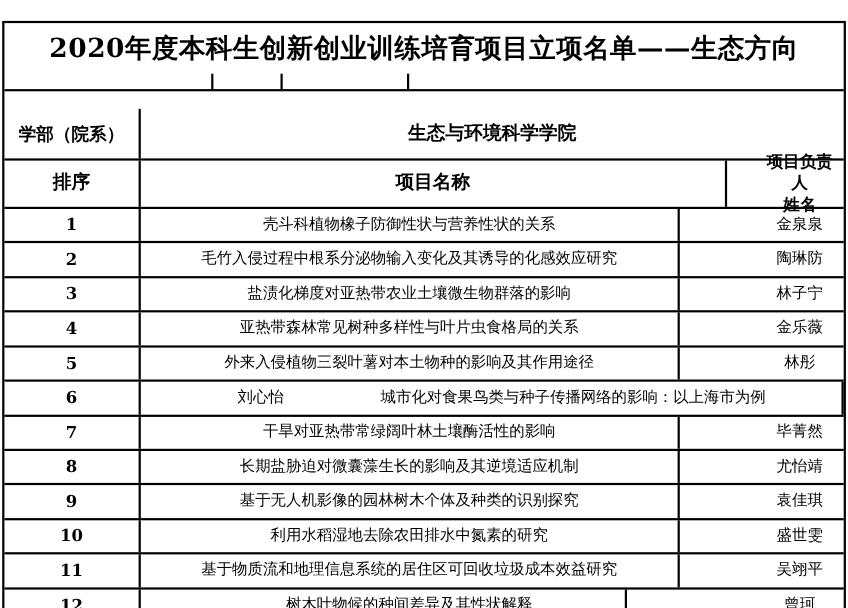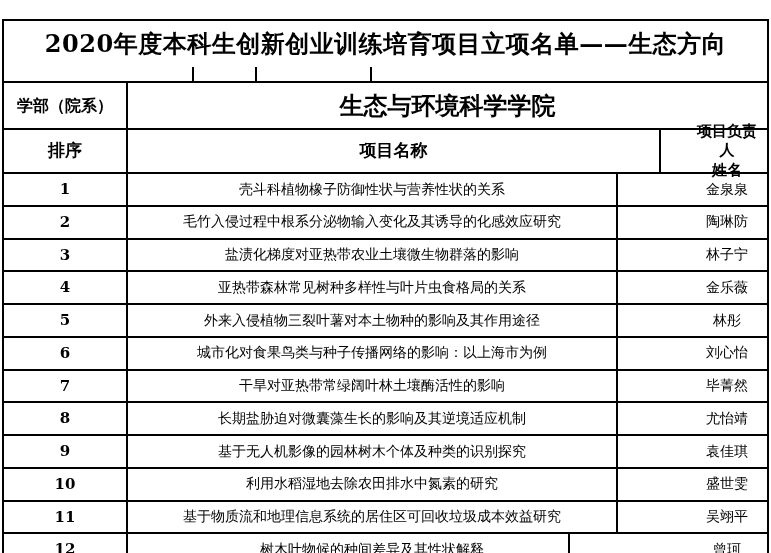--- a/index.html
+++ b/index.html
@@ -61,31 +61,32 @@
   }
   .tick.t1 { left: 188px; }
   .tick.t2 { left: 251px; }
   .tick.t3 { left: 366px; }
   
   .dept-row {
     height: 45px;
     display: flex;
     border-bottom: 2px solid #000000;
     flex: 0 0 auto;
+    margin-top: 16px;
   }
   .dept-label {
     width: 124px;
     border-right: 2px solid #000000;
     font-weight: bold;
     font-size: 16px;
   }
   .dept-value {
     flex: 1;
     font-weight: bold;
-    font-size: 24px;
+    font-size: 17px;
     border-radius: 14px;
   }
   
   .header-row {
     height: 42px;
     display: flex;
     border-bottom: 2px solid #000000;
     font-weight: bold;
     flex: 0 0 auto;
   }
@@ -178,22 +179,22 @@
   </div>
 
   <div class="trow">
     <div class="cell c1">5</div>
     <div class="cell c2">外来入侵植物三裂叶薯对本土物种的影响及其作用途径</div>
     <div class="cell c3">林彤</div>
   </div>
 
   <div class="trow">
     <div class="cell c1">6</div>
+    <div class="cell c3">刘心怡</div>
     <div class="cell c2">城市化对食果鸟类与种子传播网络的影响：以上海市为例</div>
-    <div class="cell c3">刘心怡</div>
   </div>
 
   <div class="trow">
     <div class="cell c1">7</div>
     <div class="cell c2">干旱对亚热带常绿阔叶林土壤酶活性的影响</div>
     <div class="cell c3">毕菁然</div>
   </div>
 
   <div class="trow">
     <div class="cell c1">8</div>

